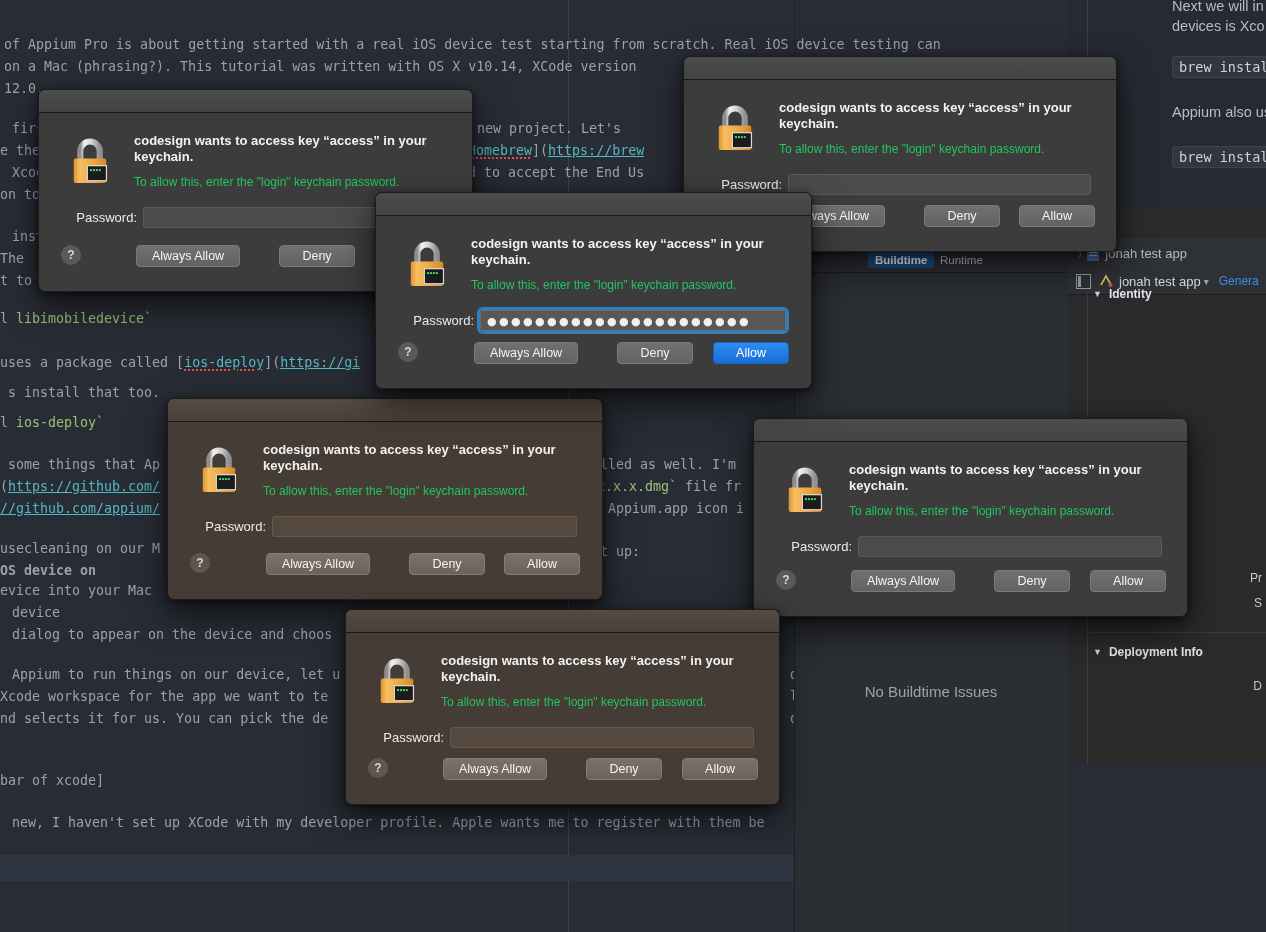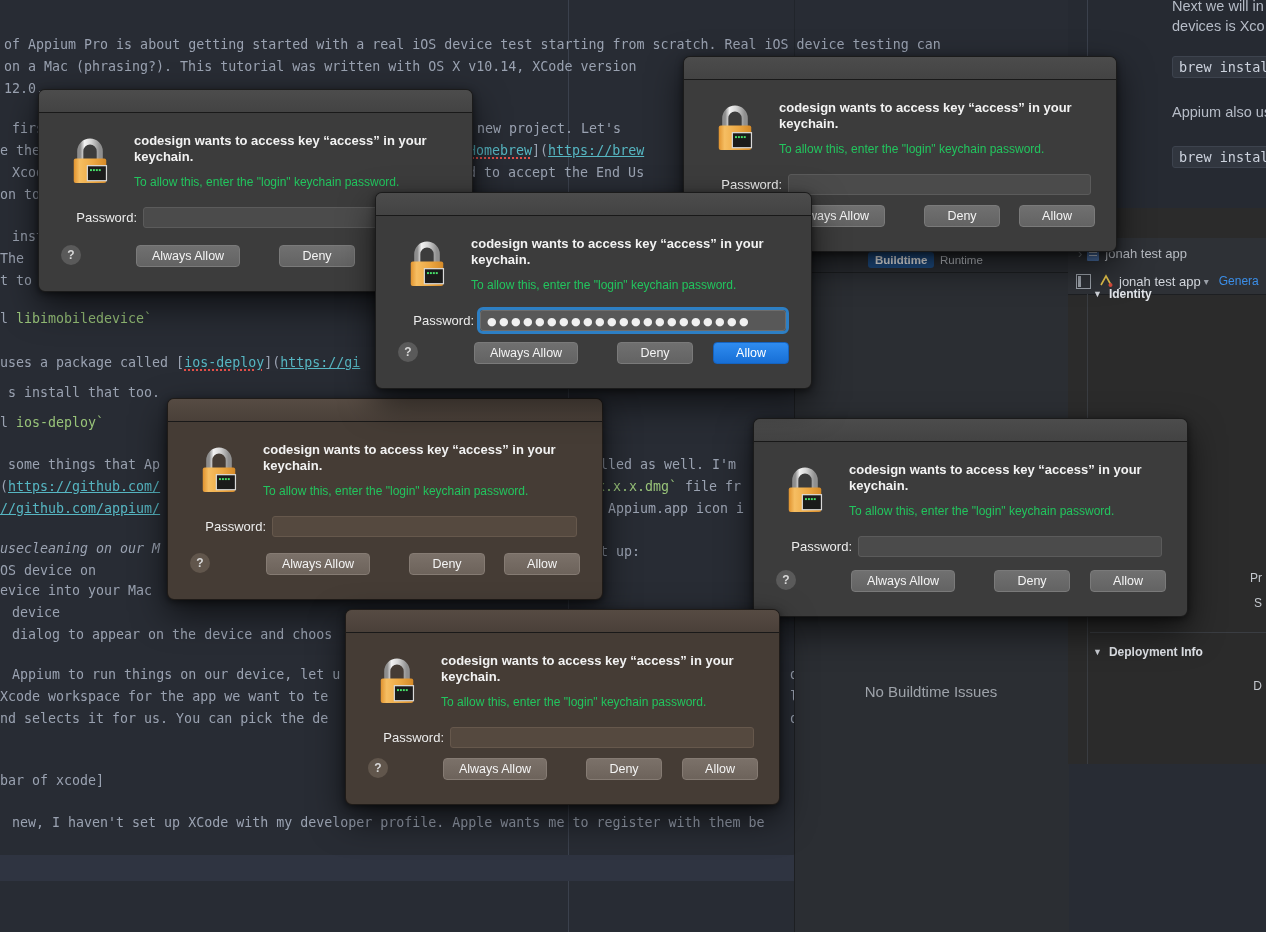--- a/index.html
+++ b/index.html
@@ -227,22 +227,22 @@
       <div class="codeline" style="left: 0px; top: 354px;"><span>uses a package called [</span><span class="lnk sp">ios-deploy</span><span>](</span><span class="lnk">https://gi</span></div>
       <div class="codeline" style="left: 0px; top: 384px; margin-left: 8px;"><span>s install that too.</span></div>
       <div class="codeline" style="left: 0px; top: 414px;"><span>l </span><span class="kw sp">ios-deploy`</span></div>
       <div class="codeline" style="left: 0px; top: 456px;"><span> some things that Ap</span></div>
       <div class="codeline" style="left: 0px; top: 478px;"><span>(</span><span class="lnk">https://github.com/</span></div>
       <div class="codeline" style="left: 0px; top: 500px;"><span class="lnk">//github.com/appium/</span></div>
       <div class="codeline" style="left: 600px; top: 456px;"><span>lled as well. I'm</span></div>
       <div class="codeline" style="left: 597px; top: 478px;"><span class="kw sp">x.x.x.dmg`</span><span> file fr</span></div>
       <div class="codeline" style="left: 600px; top: 500px;"><span class="sp"> Appium.app icon i</span></div>
       <div class="codeline" style="left: 600px; top: 543px;"><span>t up:</span></div>
-      <div class="codeline" style="left: 0px; top: 540px; font-style: italic;"><span>usecleaning on our M</span></div>
-      <div class="codeline" style="left: 0px; top: 562px;"><span>OS device on</span></div>
+      <div class="codeline" style="left: 0px; top: 540px;"><span>usecleaning on our M</span></div>
+      <div class="codeline" style="left: 0px; top: 562px; font-weight: bold;"><span>OS device on</span></div>
       <div class="codeline" style="left: 0px; top: 582px;"><span>evice into your Mac</span></div>
       <div class="codeline" style="left: 4px; top: 604px;"><span> device</span></div>
       <div class="codeline" style="left: 4px; top: 626px;"><span> dialog to appear on the device and choos</span></div>
       <div class="codeline" style="left: 4px; top: 666px;"><span> </span><span class="sp">Appium</span><span> to run things on our device, let u</span></div>
       <div class="codeline" style="left: 0px; top: 688px;"><span>Xcode workspace for the app we want to te</span></div>
       <div class="codeline" style="left: 0px; top: 710px;"><span>nd selects it for us. You can pick the de</span></div>
       <div class="codeline" style="left: 790px; top: 666px;"><span>de</span></div>
       <div class="codeline" style="left: 790px; top: 688px;"><span>lu</span></div>
       <div class="codeline" style="left: 790px; top: 710px;"><span>of</span></div>
       <div class="codeline" style="left: 0px; top: 772px;"><span>bar of </span><span class="sp">xcode</span><span>]</span></div>

